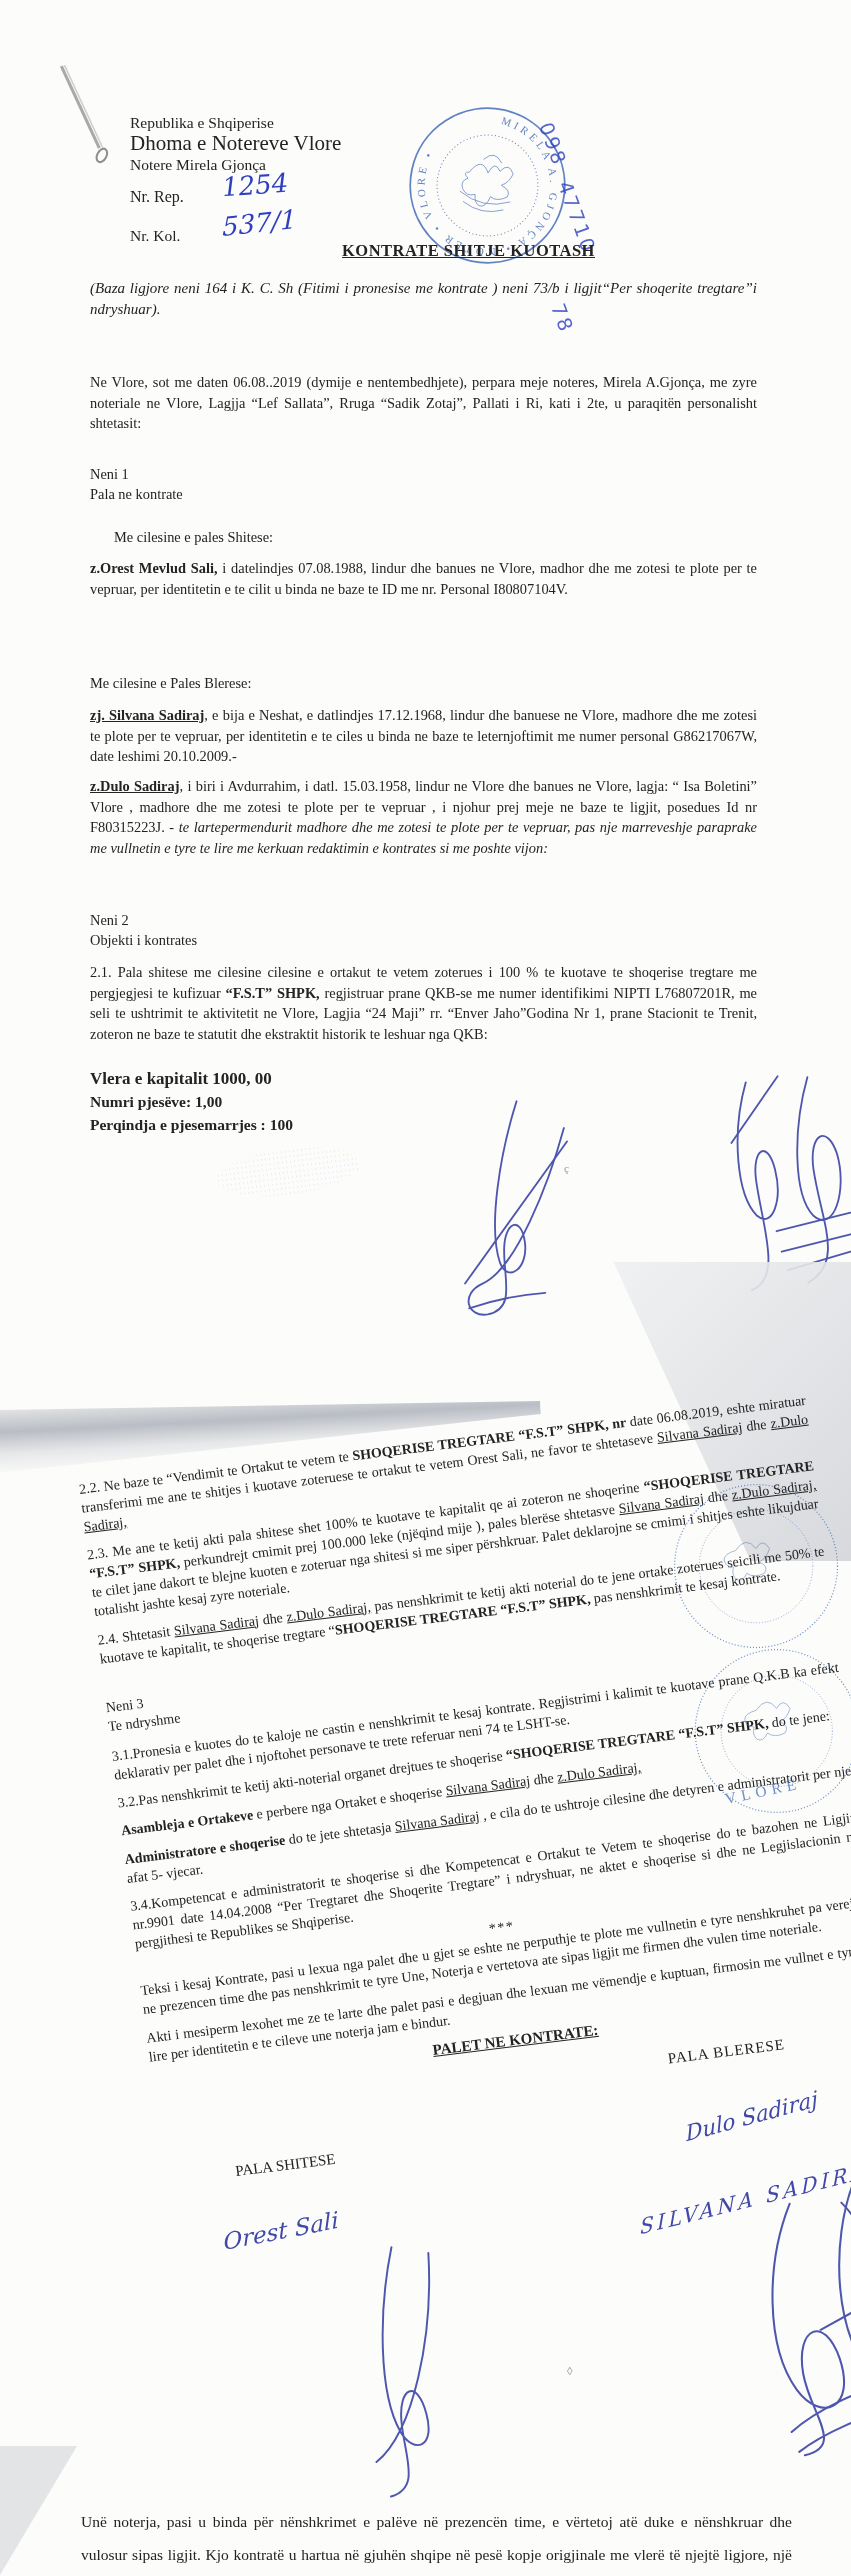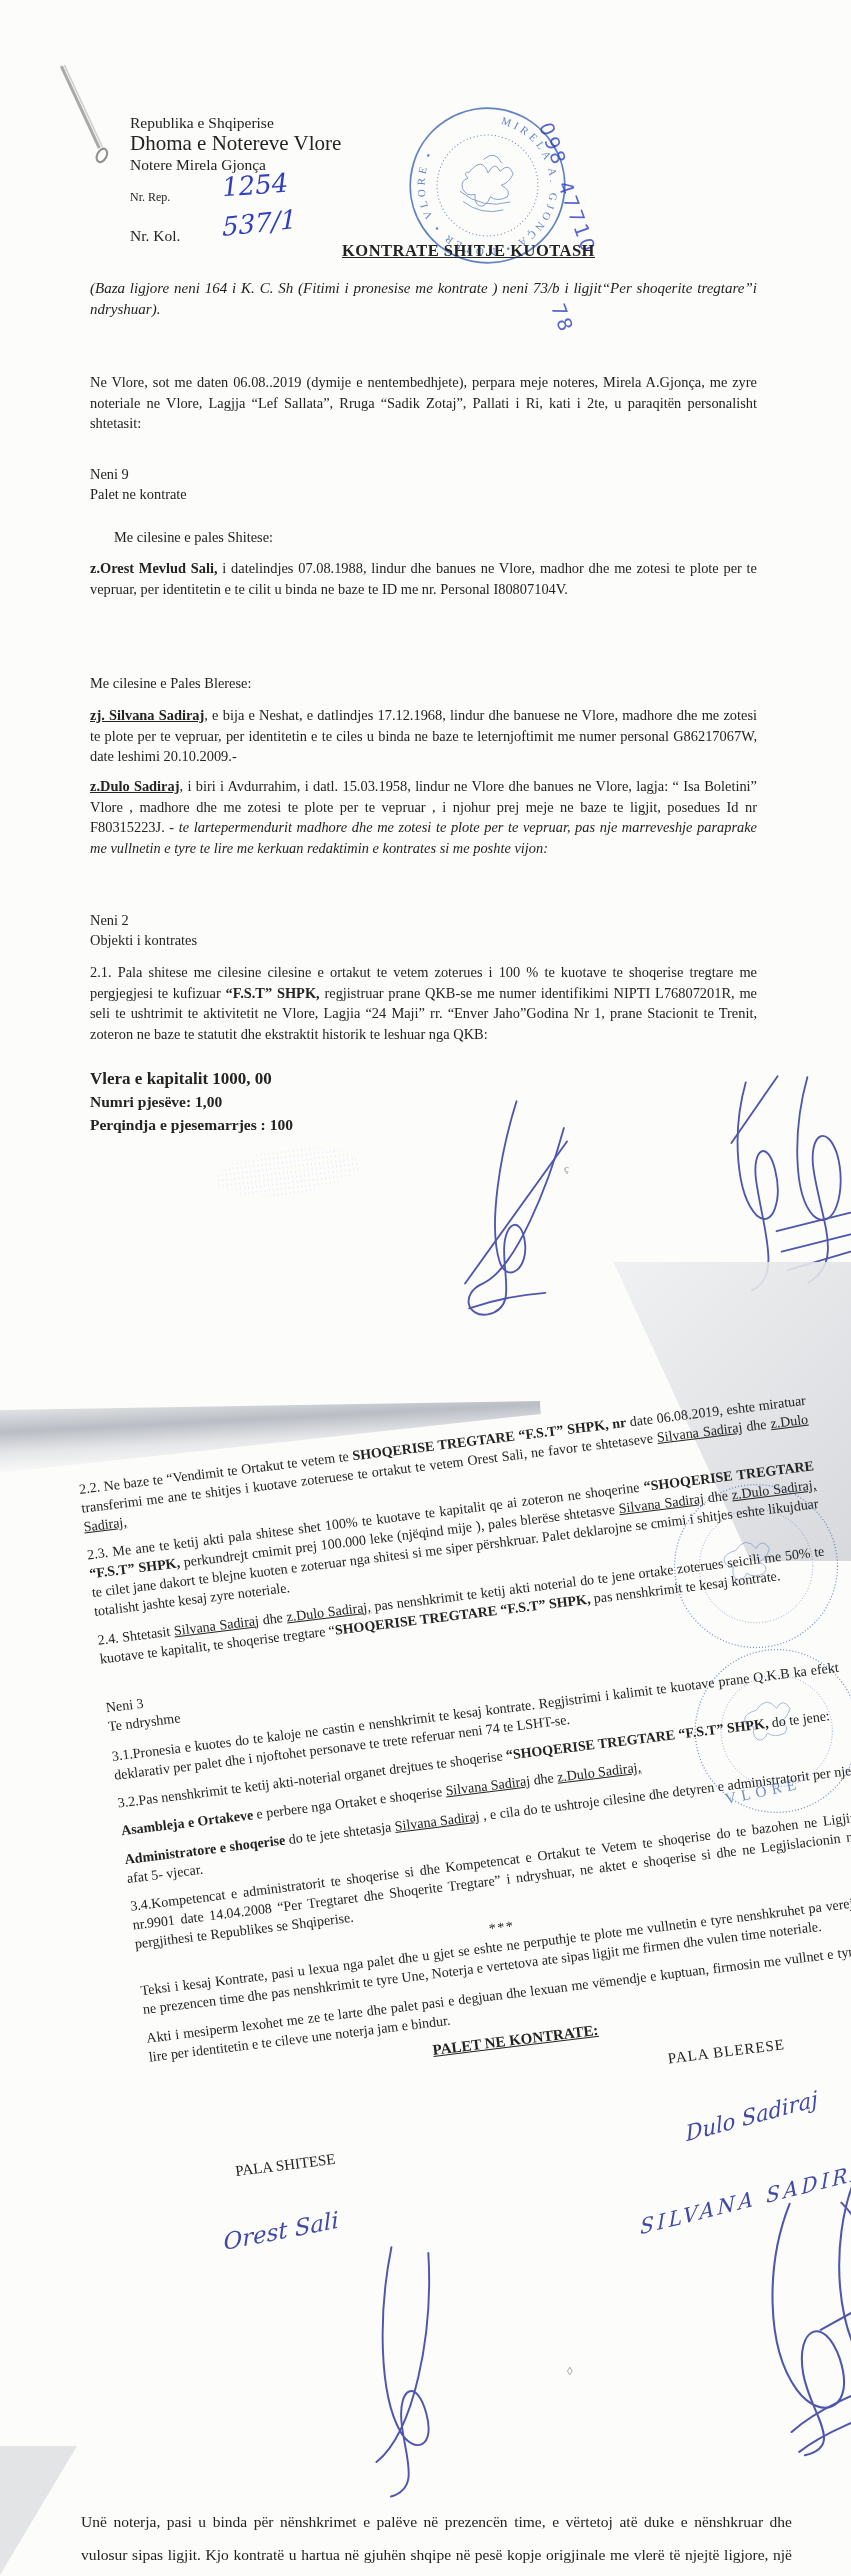--- a/index.html
+++ b/index.html
@@ -58,21 +58,21 @@
   <path d="M20,6 L94,166" stroke="#cfcfcf" stroke-width="3" fill="none"></path>
   <ellipse cx="93" cy="182" rx="9" ry="14" fill="none" stroke="#8f8f8f" stroke-width="4" transform="rotate(28 93 182)"></ellipse>
 </svg>
 
 <div class="abs" style="left:130px;top:112px;width:268px;">
   <div class="hline" style="font-size:15.5px;line-height:21px;">Republika e Shqiperise</div>
   <div class="hline" style="font-size:21px;line-height:21px;">Dhoma e Notereve Vlore</div>
   <div class="hline" style="font-size:15.5px;line-height:21px;">Notere Mirela Gjonça</div>
 </div>
 
-<div class="abs hline" style="left:130px;top:187px;font-size:12px;">Nr. Rep.</div>
+<div class="abs hline" style="left:130px;top:187px;font-size:16px;">Nr. Rep.</div>
 <div class="abs hw-num" style="left:222px;top:170px;transform:rotate(-4deg);">1254</div>
 
 <div class="abs hline" style="left:130px;top:226px;font-size:15.5px;">Nr. Kol.</div>
 <div class="abs hw-num" style="left:222px;top:208px;transform:rotate(-6deg) skewX(-6deg);">537/1</div>
 
 <svg class="abs" style="left:401px;top:99px;transform:rotate(12deg);opacity:.8;" width="173" height="173" viewBox="0 0 336 336">
   <defs>
     <path id="ringTop" d="M168,46 a122,122 0 1,1 -0.2,0"></path>
   </defs>
   <circle cx="168" cy="168" r="150" fill="none" stroke="#3c66b4" stroke-width="3.5"></circle>
@@ -89,22 +89,22 @@
 <div class="abs stamp-num" style="left:530px;top:133px;transform:rotate(70deg);">098</div>
 <div class="abs stamp-num" style="left:539px;top:206px;transform:rotate(70deg);">47710</div>
 <div class="abs stamp-num" style="left:547px;top:307px;transform:rotate(70deg);">78</div>
 
 <div class="abs title center" style="left:309px;top:241px;width:319px;">KONTRATE SHITJE KUOTASH</div>
 
 <div class="abs para i" style="left:90px;top:278px;width:667px;font-size:15px;">(Baza ligjore  neni 164 i K. C. Sh (Fitimi i pronesise me kontrate ) neni 73/b i ligjit“Per shoqerite tregtare”i ndryshuar).</div>
 
 <div class="abs para" style="left:90px;top:372px;width:667px;">Ne Vlore, sot me daten   06.08..2019  (dymije e nentembedhjete), perpara meje noteres, Mirela A.Gjonça, me zyre noteriale ne Vlore, Lagjja “Lef Sallata”,  Rruga “Sadik Zotaj”,  Pallati i Ri, kati i 2te, u paraqitën personalisht shtetasit:</div>
 
-<div class="abs hline" style="left:90px;top:464px;">Neni 9</div>
-<div class="abs hline" style="left:90px;top:484px;">Palet ne kontrate</div>
+<div class="abs hline" style="left:90px;top:464px;">Neni 1</div>
+<div class="abs hline" style="left:90px;top:484px;">Pala ne kontrate</div>
 <div class="abs hline" style="left:90px;top:527px;margin-left:24px;">Me cilesine e pales Shitese:</div>
 
 <div class="abs para" style="left:90px;top:558px;width:667px;">
   <span class="b">z.Orest  Mevlud Sali,</span><span>  i datelindjes 07.08.1988, lindur dhe  banues ne Vlore,   madhor dhe me zotesi te plote per te vepruar, per identitetin e te cilit u binda ne baze te ID me nr. Personal I80807104V.</span>
 </div>
 
 <div class="abs hline" style="left:90px;top:673px;">Me cilesine e Pales Blerese:</div>
 
 <div class="abs para" style="left:90px;top:705px;width:667px;">
   <span class="bu">zj. Silvana Sadiraj</span><span>, e bija e Neshat, e datlindjes 17.12.1968, lindur dhe banuese ne Vlore, madhore dhe me zotesi te plote per te vepruar, per identitetin e te ciles u binda ne baze te  leternjoftimit me numer personal  G86217067W, date leshimi 20.10.2009.-</span>

